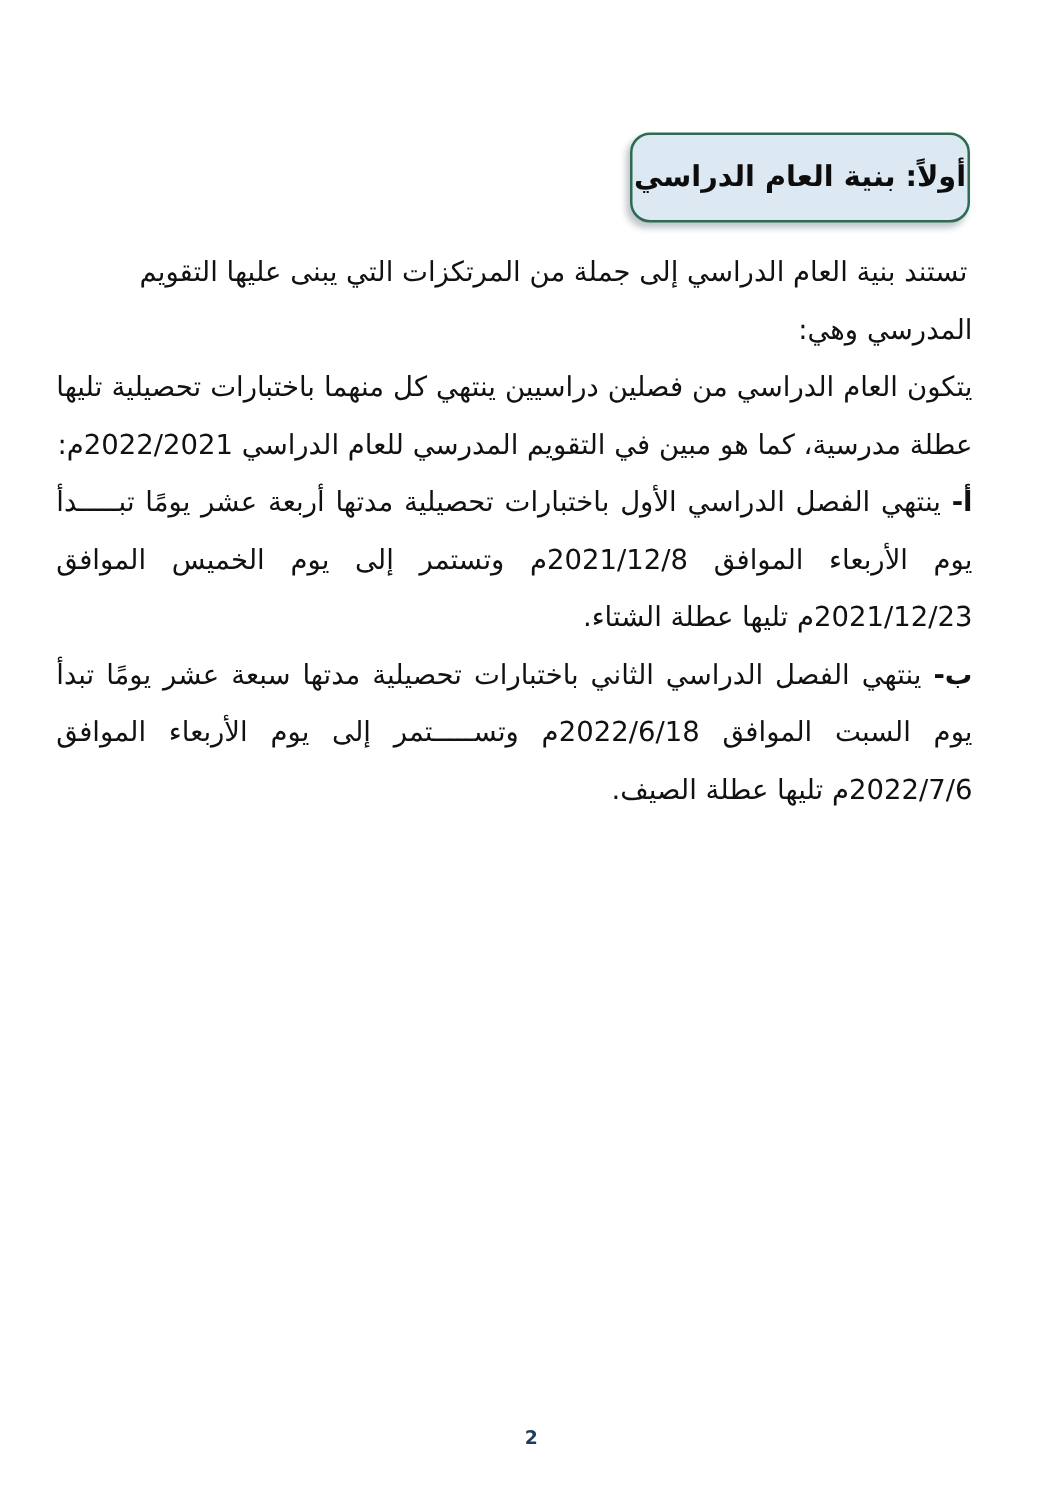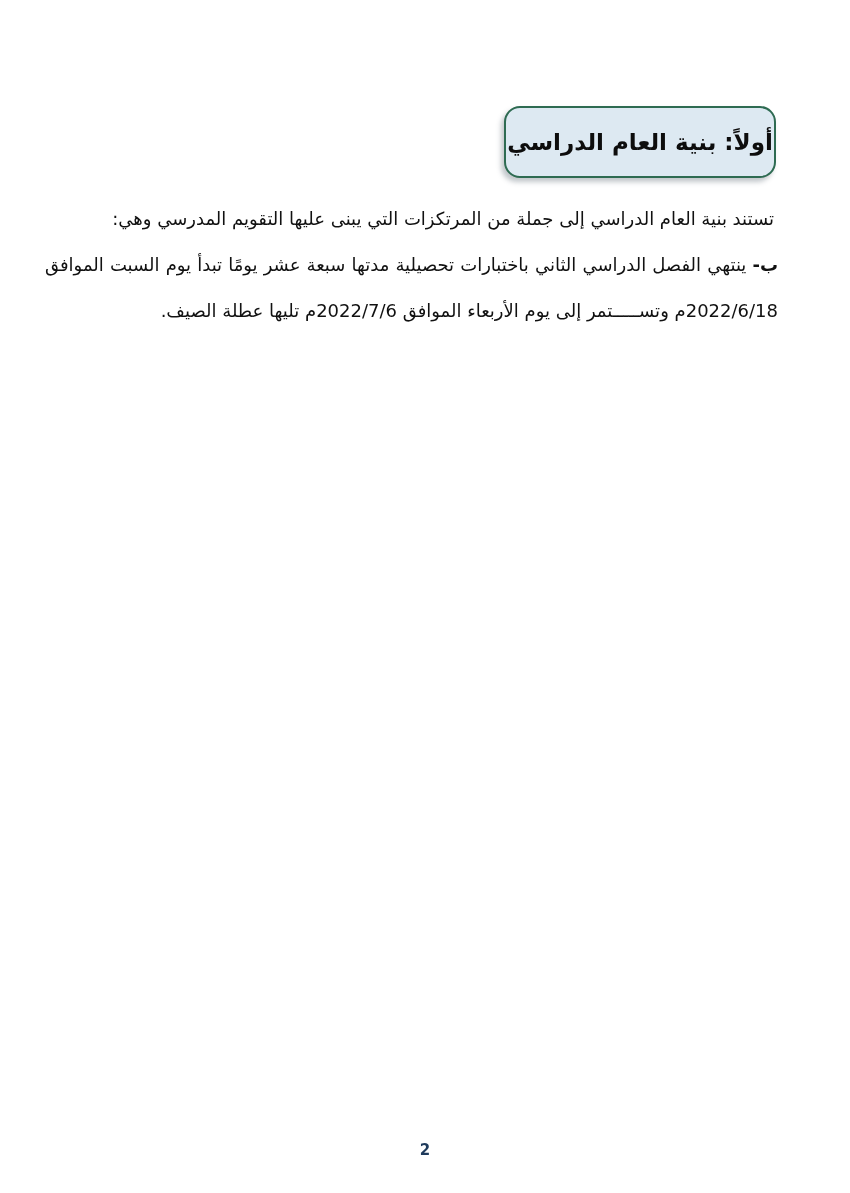--- a/index.html
+++ b/index.html
@@ -28,21 +28,21 @@
     margin: 0 2px 18px 0;
   }
   .header-box .title {
     font-weight: bold;
     font-size: 23px;
     color: #0d0d0d;
     letter-spacing: 0;
   }
   p { margin: 0; }
   .line {
-    font-size: 18px;
+    font-size: 22px;
     line-height: 46px;
   }
   .intro { text-indent: 4px; }
   .jbody { text-align: justify; }
   .heading {
     color: var(--heading-blue, #1c1fb0);
     font-weight: bold;
     font-size: 19.5px;
     line-height: 30px;
     margin: 34px 0 10px 0;
@@ -69,19 +69,21 @@
     <span class="title">أولاً: بنية العام الدراسي</span>
   </div>
 
   <p class="line intro">تستند بنية العام الدراسي إلى جملة من المرتكزات التي يبنى عليها التقويم المدرسي وهي:</p>
 
 
 
 
 
 
+  <p class="line jbody">يتكون العام الدراسي من فصلين دراسيين ينتهي كل منهما باختبارات تحصيلية تليها عطلة مدرسية، كما هو مبين في التقويم المدرسي للعام الدراسي 2022/2021م:</p>
 
+  <p class="line jbody"><b>أ-</b> <span>ينتهي الفصل الدراسي الأول باختبارات تحصيلية مدتها أربعة عشر يومًا تبـــــدأ يوم الأربعاء الموافق 2021/12/8م وتستمر إلى يوم الخميس الموافق 2021/12/23م تليها عطلة الشتاء.</span></p>
 
   <p class="line jbody"><b>ب-</b> <span>ينتهي الفصل الدراسي الثاني باختبارات تحصيلية مدتها سبعة عشر يومًا تبدأ يوم السبت الموافق 2022/6/18م وتســـــتمر إلى يوم الأربعاء الموافق 2022/7/6م تليها عطلة الصيف.</span></p>
 
   <div class="pagenum">2</div>
 
 </div>
 
 </body></html>

